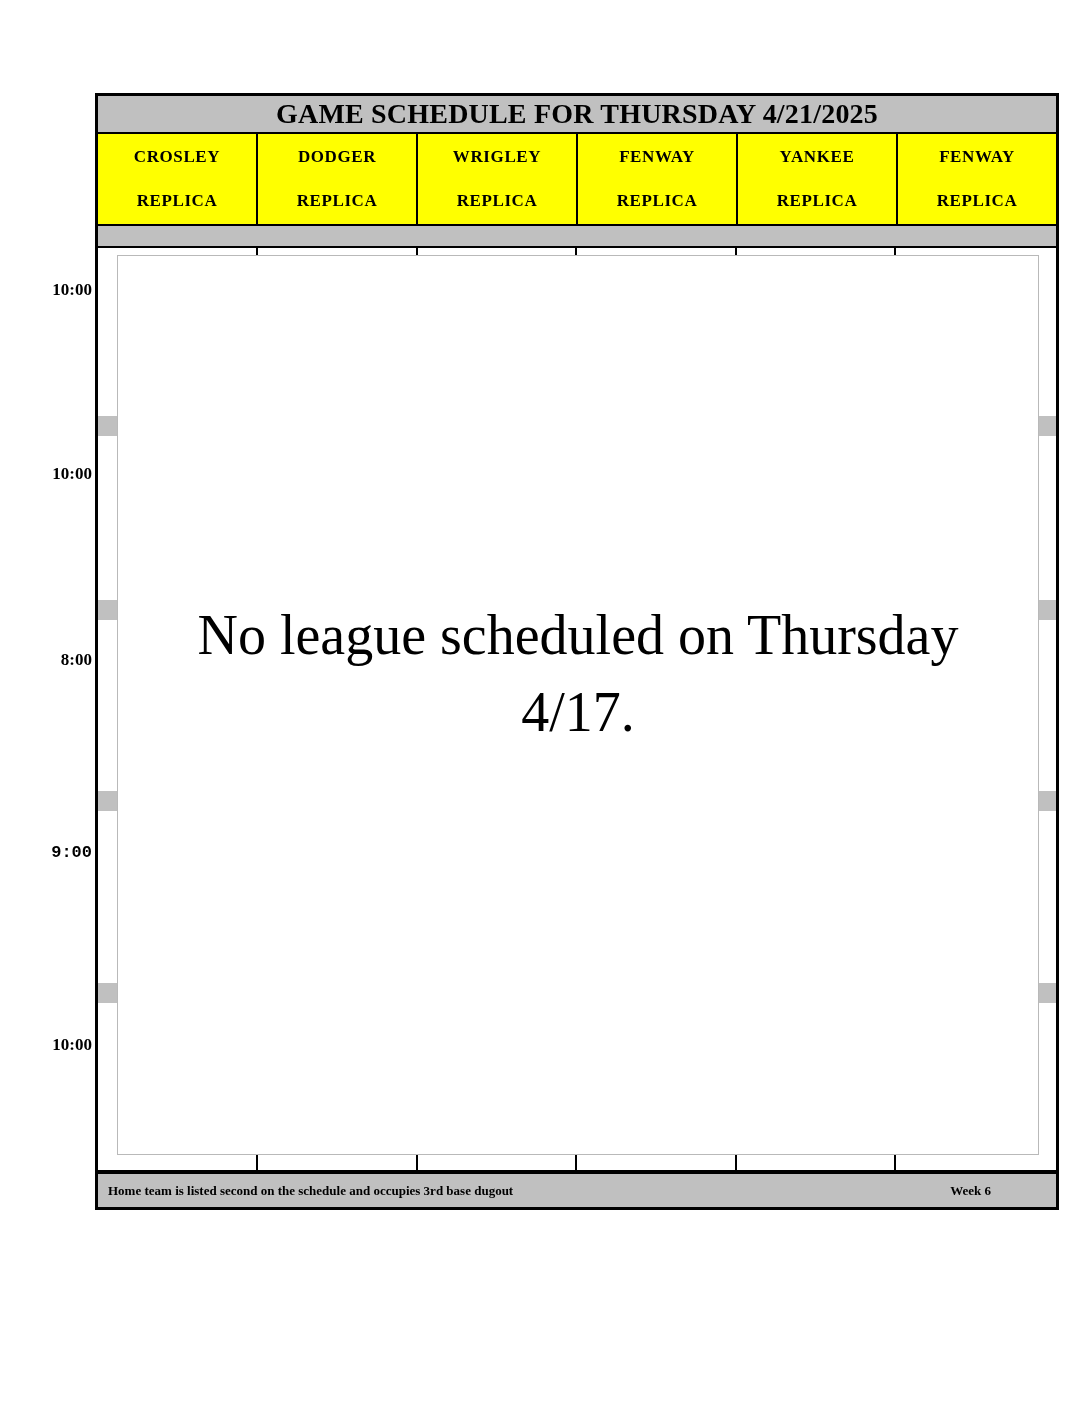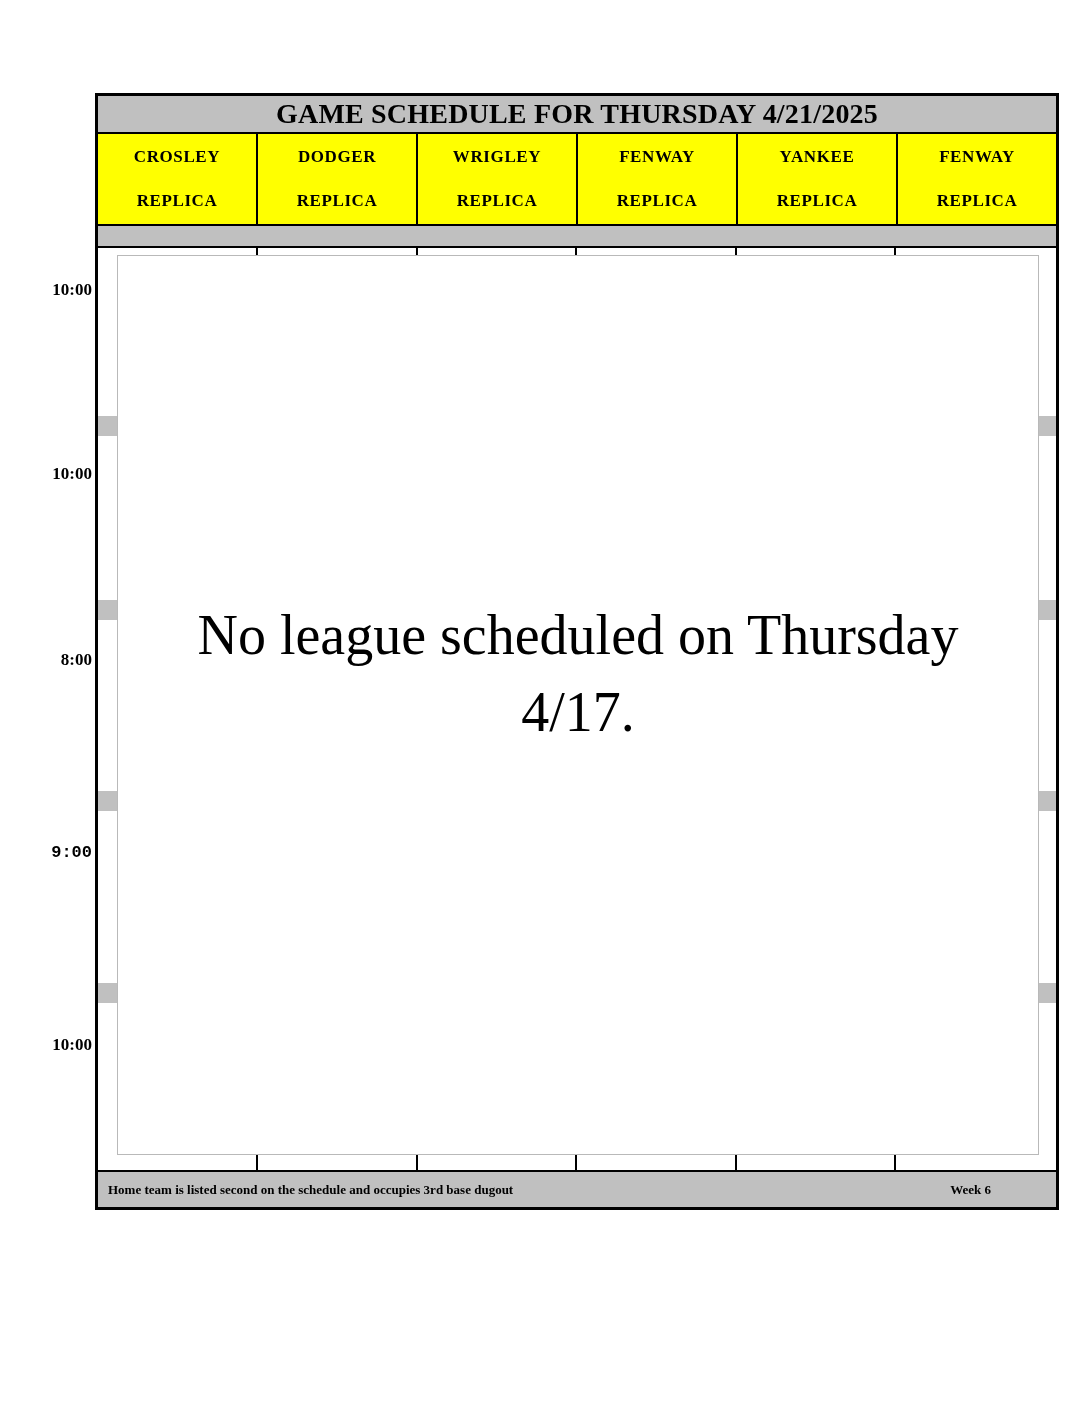--- a/index.html
+++ b/index.html
@@ -131,21 +131,21 @@
   }
 
   
   .footer-bar {
     position: absolute;
     left: 0;
     bottom: 0;
     width: 100%;
     height: 37px;
     background: #c0c0c0;
-    border-top: 2px solid #000000;
+    border-top: 4px solid #000000;
     box-sizing: border-box;
     display: flex;
     align-items: center;
     justify-content: space-between;
     padding: 4px 10px;
   }
   .footer-bar .note {
     font-family: "Liberation Serif", serif;
     font-weight: bold;
     font-size: 13px;

